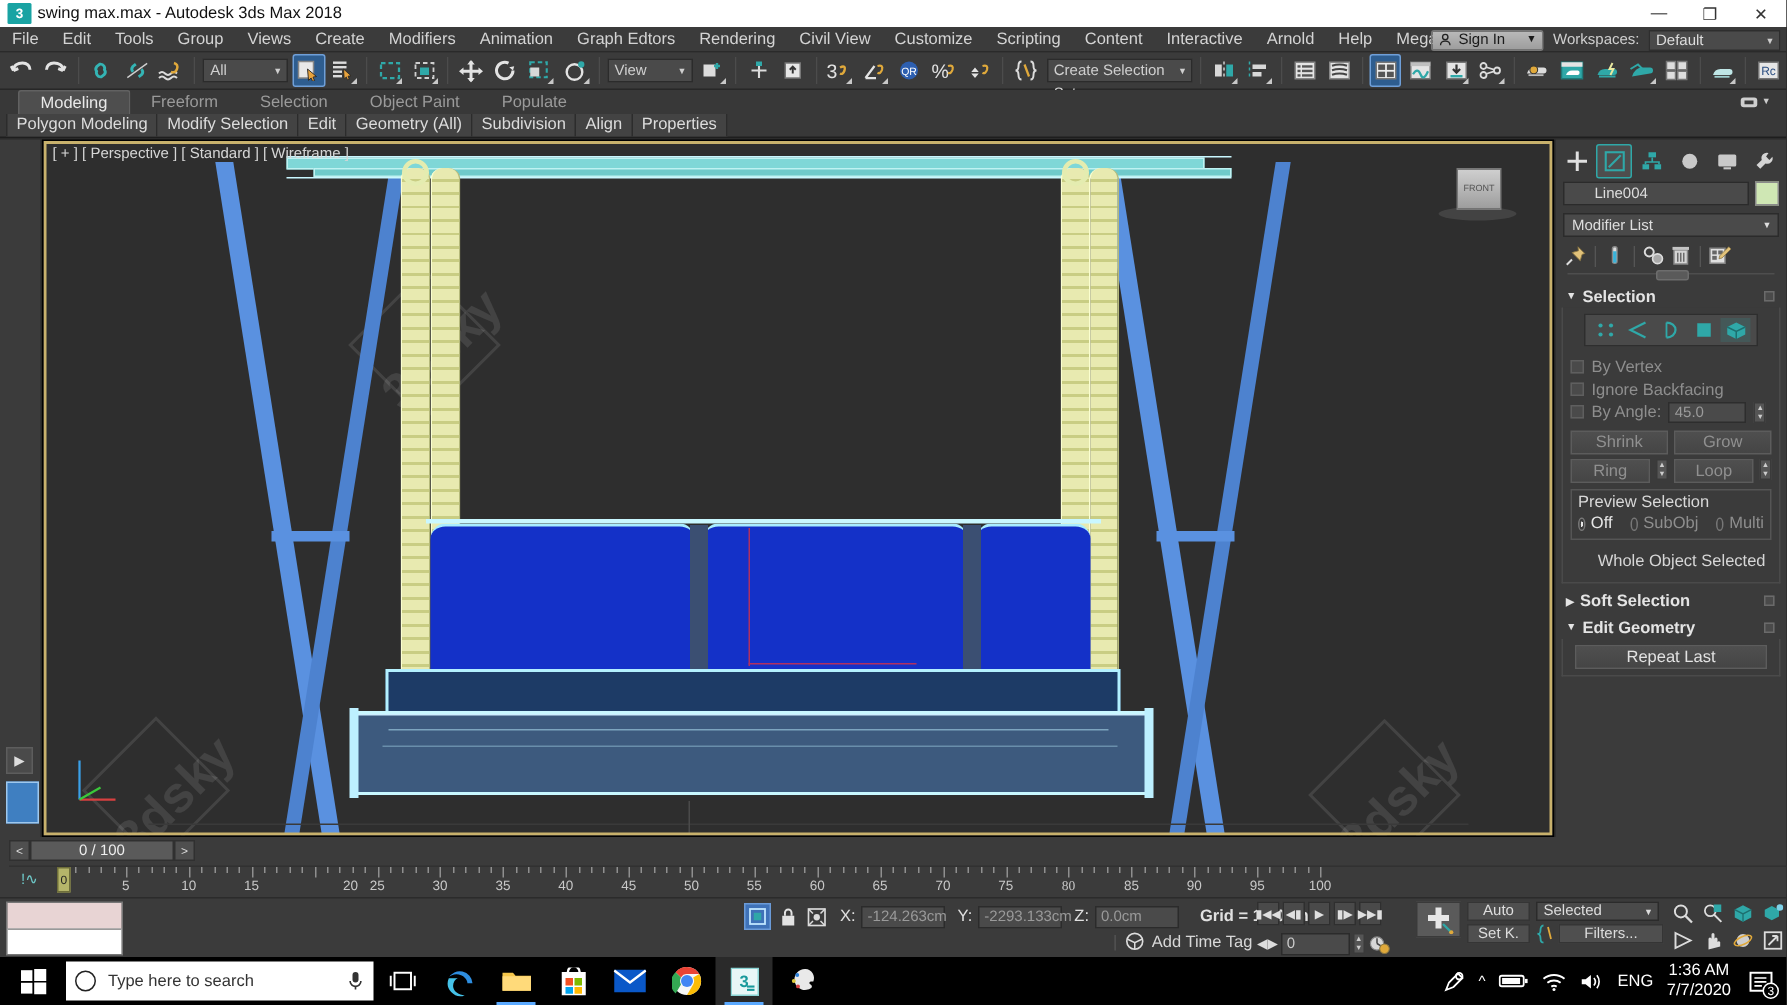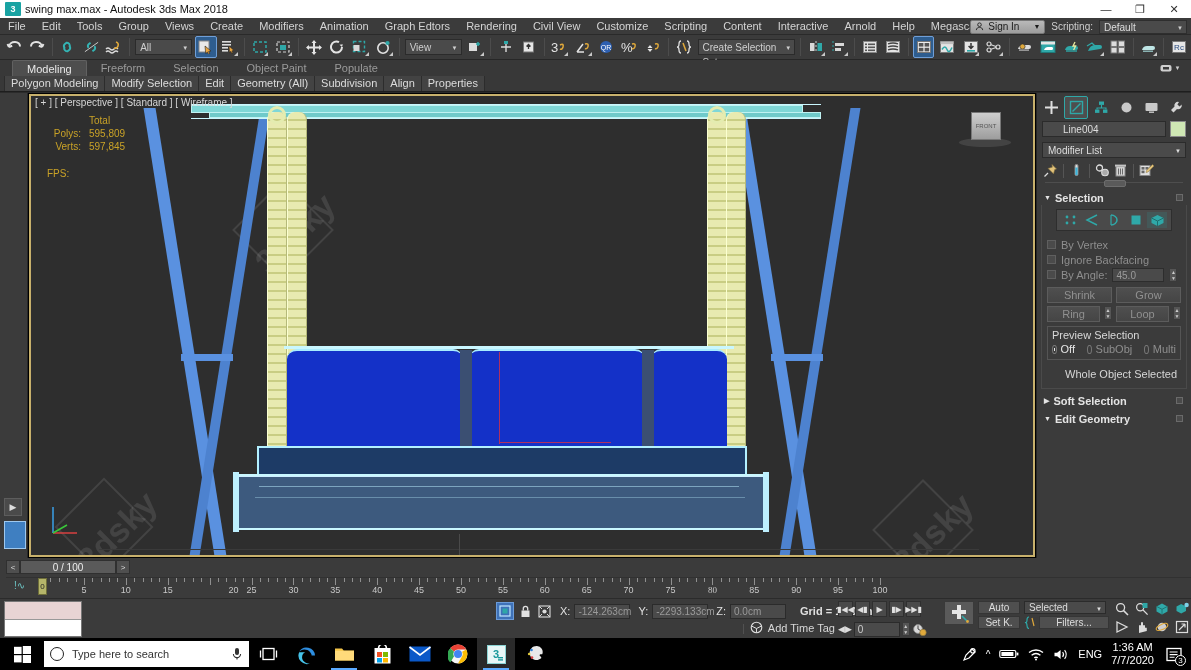--- a/index.html
+++ b/index.html
@@ -426,21 +426,21 @@
       <div class="signin">
         <span>
           <svg width="9" height="9" viewBox="0 0 10 10">
               <circle cx="5" cy="3" r="2" fill="none" stroke="#222" stroke-width="1"></circle>
               <path d="M1.5 9c0-2 1.6-3 3.5-3s3.5 1 3.5 3" fill="none" stroke="#222" stroke-width="1"></path>
             </svg>
         </span>
         <span>Sign In</span>
         <span class="caret">▼</span>
       </div>
-      <div class="ws-label">Scripting:</div>
+      <div class="ws-label">Workspaces:</div>
       <div class="ws-select">Default</div>
     </div>
   </div>
 
   <div class="maintoolbar">
     <div class="tbtn">
       <svg width="16" height="14" viewBox="0 0 16 14">
           <path d="M3 7 C3 3.5 6 2 9 2 C12 2 14 4 14 6.5" stroke="#e3e3e3" stroke-width="2" fill="none"></path>
           <path d="M3 7 l-1.5-3 M3 7 l3.2-1.2" stroke="#e3e3e3" stroke-width="2" fill="none"></path>
         </svg>
@@ -797,39 +797,20 @@
 
     <div class="axis-tripod">
       <svg width="40" height="40" viewBox="0 0 40 40">
         <line x1="6" y1="34" x2="6" y2="8" stroke="#3aa0e8" stroke-width="1.5"></line>
         <line x1="6" y1="34" x2="30" y2="34" stroke="#d84040" stroke-width="1.5"></line>
         <line x1="6" y1="34" x2="20" y2="26" stroke="#3ac83a" stroke-width="1.5"></line>
       </svg>
     </div>
 
     <div class="vp-label">[ + ] [ Perspective ] [ Standard ] [ Wireframe ]</div>
-    <div class="vp-stats">
-      <table>
-        <tbody>
-            <tr>
-              <td class="lbl"></td>
-              <td>Total</td>
-            </tr>
-        <tr>
-              <td class="lbl">Polys:</td>
-            <td>595,809</td>
-            </tr>
-        <tr>
-              <td class="lbl">Verts:</td>
-            <td>597,845</td>
-            </tr>
-      </tbody>
-        </table>
-      <div class="fps"><span>FPS:</span></div>
-    </div>
 
     <div class="vp-active-border"></div>
   </div>
 
   <div class="cmdpanel">
     <div class="cp-tabs">
       <div class="cp-tab">
         <svg width="15" height="15" viewBox="0 0 15 15">
             <path d="M7.5 1 v13 M1 7.5 h13" stroke="#e0e0e0" stroke-width="2"></path>
           </svg>
@@ -1004,20 +985,23 @@
         <span>Soft Selection</span>
         <span class="pin"></span>
       </div>
     </div>
 
     <div class="rollout" style="margin-top:3px">
       <div class="rollout-hdr">
         <span class="tri">▼</span>
         <span>Edit Geometry</span>
         <span class="pin"></span>
+      </div>
+      <div class="rollout-body" style="padding:4px 8px">
+        <div class="gbtn enabled">Repeat Last</div>
       </div>
     </div>
   </div>
 
   <div class="timebar-area">
     <div class="frame-nav">
       <div class="fn-btn">&lt;</div>
       <div class="fn-field">0 / 100</div>
       <div class="fn-btn">&gt;</div>
     </div>

